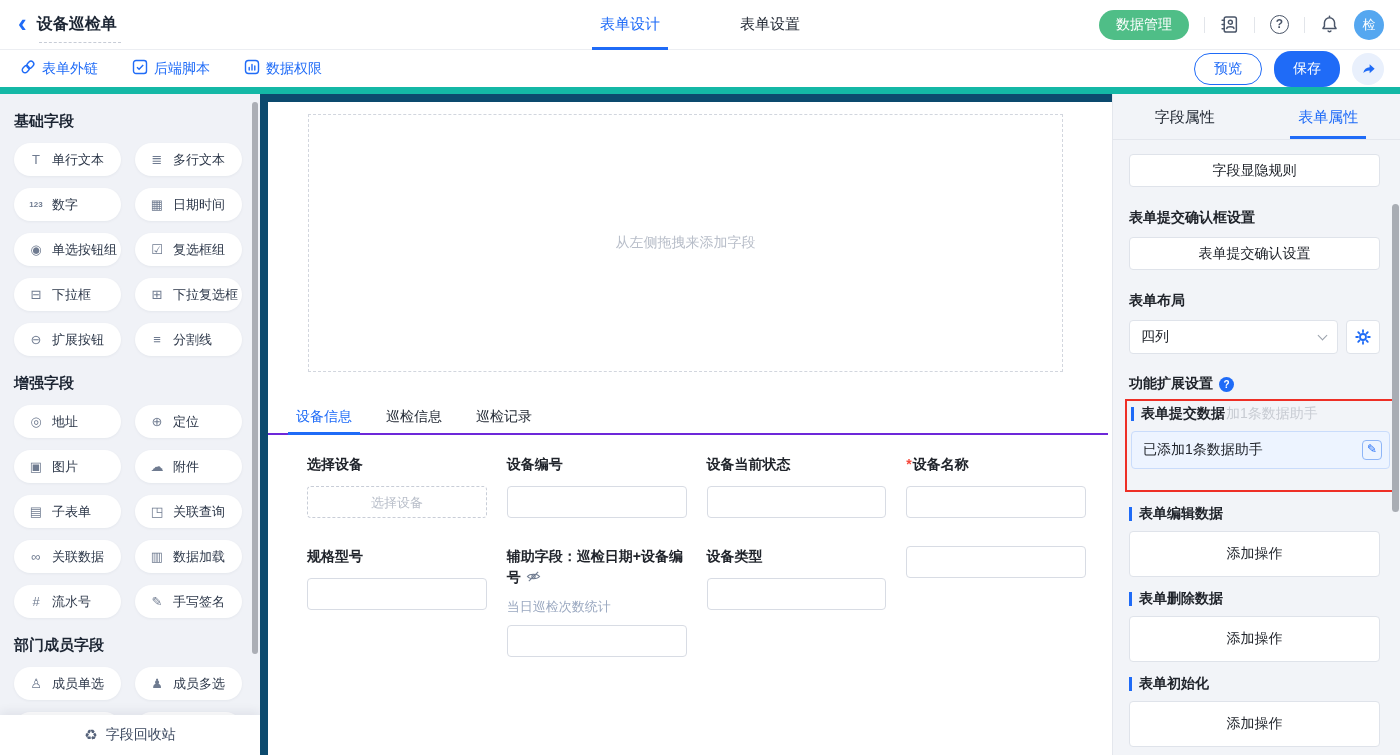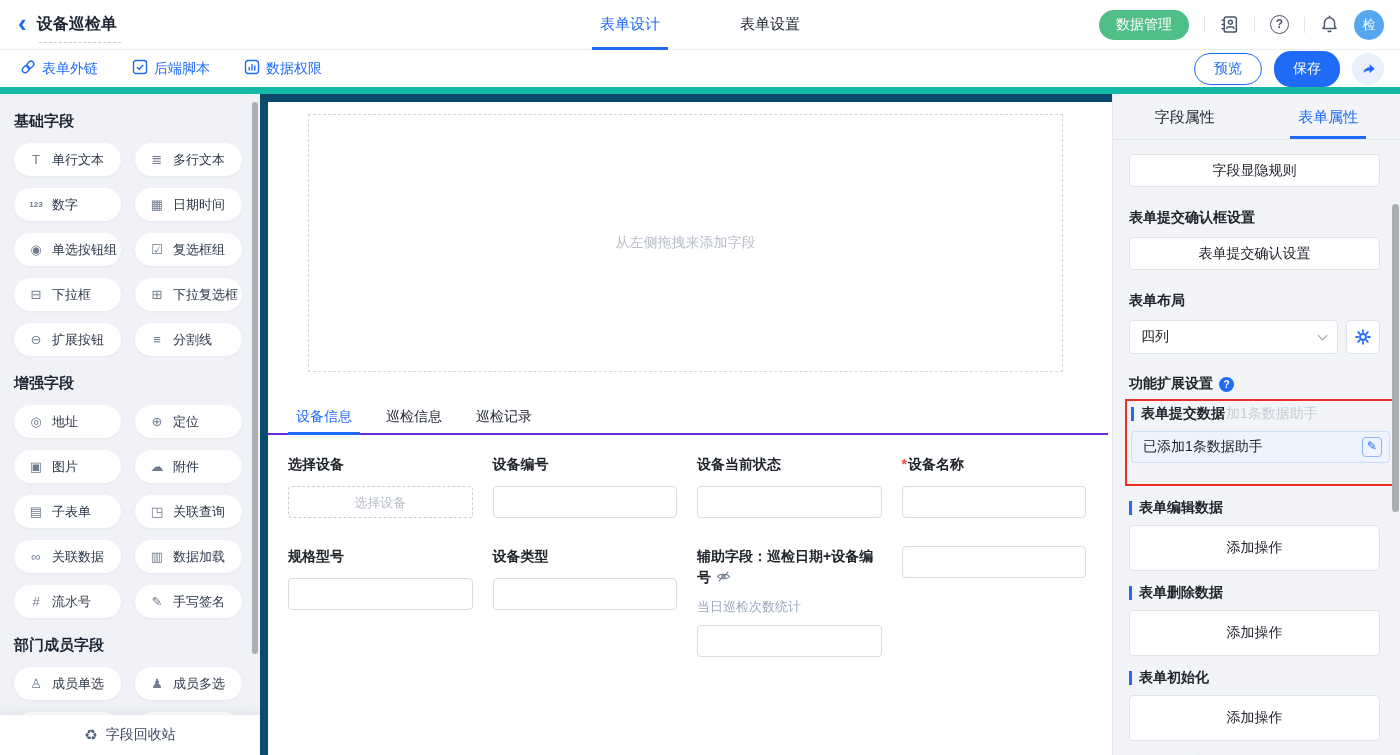--- a/index.html
+++ b/index.html
@@ -49,21 +49,21 @@
   .sb-footer .icon{color:#55627a; font-size:15px;}
 
   
   .main{flex:1; min-width:0; padding:8px 0 0 8px; background:#0c4a6e;}
   .canvas{background:#fff; height:100%; position:relative;}
   .dropzone{position:absolute; top:12px; left:40px; width:755px; height:258px; border:1px dashed #d2d6de; display:flex; align-items:center; justify-content:center; color:#b8bec9; font-size:14px; cursor:default;}
   .canvas-tabs{position:absolute; top:300px; left:0; right:4px; height:33px; border-bottom:2px solid #6d28d9; display:flex; gap:30px; padding-left:26px;}
   .c-tab{font-size:14px; color:#232a35; height:33px; line-height:28px; cursor:pointer; position:relative; padding:0 2px;}
   .c-tab.active{color:var(--blue);}
   .c-tab.active::after{content:""; position:absolute; left:-6px; right:-6px; bottom:0; height:3px; background:var(--blue);}
-  .form-grid{position:absolute; top:352px; left:20px; right:26px; display:grid; grid-template-columns:repeat(4,1fr); column-gap:20px; row-gap:28px; align-items:start;}
+  .form-grid{position:absolute; top:352px; left:39px; right:26px; display:grid; grid-template-columns:repeat(4,1fr); column-gap:20px; row-gap:28px; align-items:start;}
   .f-label{font-size:14px; font-weight:700; color:#20242b; line-height:21px; margin-bottom:11px;}
   .req{color:#f5483b; margin-right:1px;}
   .f-input{display:block; width:100%; height:32px; border:1px solid #d8dce4; border-radius:4px; background:#fff; font-size:13px; color:#333; padding:0 8px; outline:none; font-family:inherit;}
   .f-input.dashed{border-style:dashed; border-color:#c8cdd7; text-align:center;}
   .f-input::placeholder{color:#b8bec9;}
   .f-sub{font-size:13px; color:#9aa8c0; margin:-1px 0 9px;}
   .eye{margin-left:5px; vertical-align:-2px; color:#6f7b8f; cursor:pointer;}
 
   
   .panel{width:288px; flex-shrink:0; background:#f2f4f8; border-left:1px solid #e4e7ed; position:relative; padding:0 20px 0 16px; overflow:hidden;}
@@ -78,21 +78,21 @@
   .select{flex:1; height:34px; background:#fff; border:1px solid var(--gray-border); border-radius:4px; display:flex; align-items:center; justify-content:space-between; padding:0 11px; font-size:14px; color:#20242b; cursor:pointer;}
   .chev{width:7px; height:7px; border-right:1.5px solid #9aa1ab; border-bottom:1.5px solid #9aa1ab; transform:rotate(45deg); margin-top:-4px;}
   .gear-btn{width:34px; height:34px; background:#fff; border:1px solid var(--gray-border); border-radius:4px; display:flex; align-items:center; justify-content:center; cursor:pointer; color:var(--blue); flex-shrink:0;}
   .ext-label{display:flex; align-items:center; gap:6px; margin:21px 0 6px; font-size:14px; font-weight:700;}
   .qmark{width:15px; height:15px; border-radius:50%; background:var(--blue); color:#fff; font-size:10px; line-height:15px; text-align:center; font-weight:700; cursor:pointer;}
   .p-sec{margin-top:13px;}
   .sec-title{display:flex; align-items:center; font-size:14px; font-weight:700; color:#20242b; white-space:nowrap; overflow:hidden;}
   .sec-bar{width:3px; height:14px; background:var(--blue); margin-right:7px; flex-shrink:0;}
   .ghost{color:#c7cbd2; font-weight:400; margin-left:1px;}
   .add-btn{margin-top:8px; height:46px;}
-  .val-box{margin-top:8px; height:32px; background:#edf4ff; border:1px solid #c9dcfb; border-radius:4px; display:flex; align-items:center; justify-content:space-between; padding:0 7px 0 11px; font-size:14px; color:#20242b;}
+  .val-box{margin-top:8px; height:38px; background:#edf4ff; border:1px solid #c9dcfb; border-radius:4px; display:flex; align-items:center; justify-content:space-between; padding:0 7px 0 11px; font-size:14px; color:#20242b;}
   .edit-ic{width:20px; height:20px; border:1px solid #8fb6f7; border-radius:4px; color:var(--blue); font-size:12px; line-height:17px; text-align:center; cursor:pointer; flex-shrink:0; background:transparent;}
   .hl{border:2px solid var(--red); margin:4px -18px 0 -4px; padding:4px 16px 21px 4px;}
   .hl .val-box{margin-right:-10px;}
   .panel-scroll{position:absolute; right:1px; top:110px; width:7px; height:308px; background:#a9adb4; border-radius:4px; cursor:pointer;}
 </style>
 </head>
 <body>
 
 <div class="header">
   <span class="back">‹</span>
@@ -299,33 +299,33 @@
           </div>
           <div class="f-cell">
             <div class="f-label"><span class="req">*</span><span>设备名称</span></div>
             <input class="f-input" readonly="readonly" style="">
           </div>
           <div class="f-cell">
             <div class="f-label"><span>规格型号</span></div>
             <input class="f-input" readonly="readonly" style="">
           </div>
           <div class="f-cell">
-            <div class="f-label"><span>设备类型</span></div>
-            <input class="f-input" readonly="readonly" style="">
-          </div>
-          <div class="f-cell">
             <div class="f-label"><span>辅助字段：巡检日期+设备编号</span><svg class="eye" width="15" height="15" viewBox="0 0 16 16" fill="none" stroke="currentColor" stroke-width="1.2">
                 <path d="M1.5 8C4 4.8 12 4.8 14.5 8 12 11.2 4 11.2 1.5 8Z"></path>
                 <circle cx="8" cy="8" r="1.8"></circle>
                 <line x1="3" y1="13" x2="13" y2="3"></line>
               </svg></div>
             <div class="f-sub">当日巡检次数统计</div>
             <input class="f-input" readonly="readonly" style="">
           </div>
           <div class="f-cell">
+            <div class="f-label"><span>设备类型</span></div>
+            <input class="f-input" readonly="readonly" style="">
+          </div>
+          <div class="f-cell">
             <input class="f-input" readonly="readonly" style="">
           </div>
         </div>
     </div>
   </main>
 
   <aside class="panel">
     <div class="panel-tabs">
       <div class="p-tab">字段属性</div>
       <div class="p-tab active">表单属性</div>

